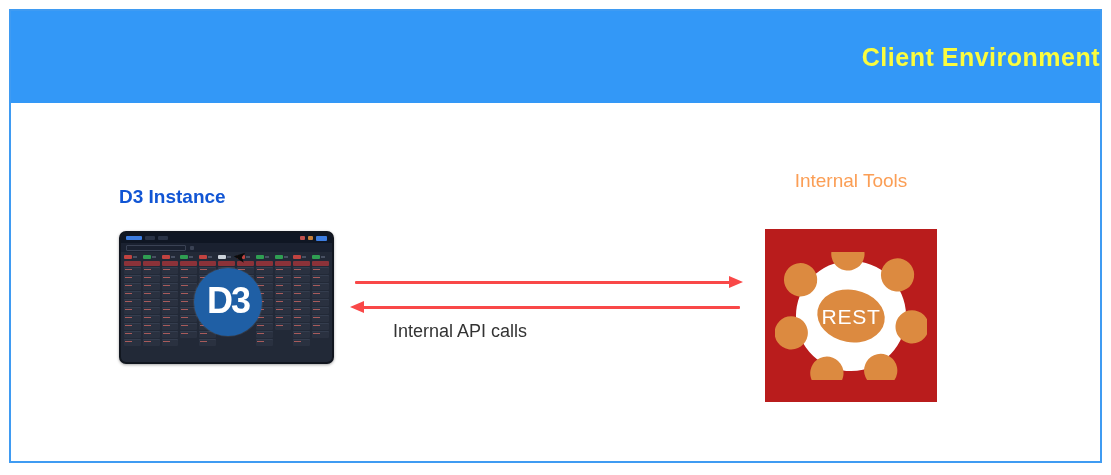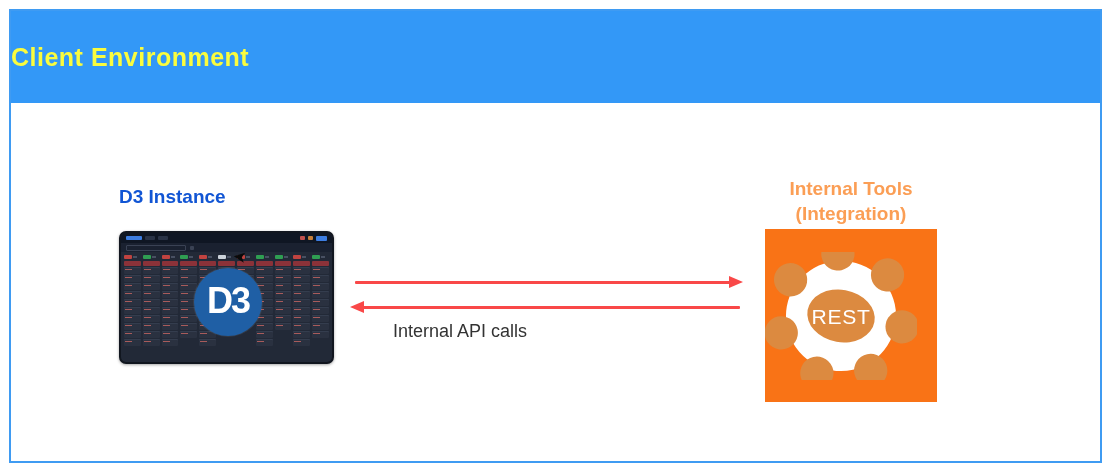--- a/index.html
+++ b/index.html
@@ -7,21 +7,21 @@
     position:relative;width:1111px;height:475px;overflow:hidden;
     font-family:"Liberation Sans",sans-serif;background:#ffffff;
   }
   
   .frame{
     position:absolute;left:9px;top:9px;width:1089px;height:450px;
     border:2px solid #3f9bf2;background:#ffffff;
   }
   .frame-header{
     position:absolute;left:0;top:0;width:100%;height:92px;
-    background:#3398f7;display:flex;align-items:center;justify-content:flex-start;
+    background:#3398f7;display:flex;align-items:center;justify-content:flex-end;
   }
   .frame-title{
     color:#fafc3e;font-size:25px;font-weight:bold;letter-spacing:0.5px;
   }
   
   .d3-label{
     position:absolute;left:119px;top:186px;width:212px;
     color:#1155d4;font-size:19px;font-weight:bold;
   }
   .dashboard{
@@ -86,26 +86,26 @@
   .head-left{
     left:350px;top:301px;
     border-top:6px solid transparent;border-bottom:6px solid transparent;
     border-right:14px solid #f94848;
   }
   .conn-label{
     position:absolute;left:393px;top:321px;font-size:18px;color:#333333;
   }
   
   .tools-label{
-    position:absolute;left:751px;top:176px;width:200px;text-align:center;
-    color:#fb9e55;font-size:19px;font-weight:bold;line-height:25px;
+    position:absolute;left:751px;top:168px;width:200px;text-align:center;
+    color:#fb9e55;font-size:19px;font-weight:normal;line-height:25px;
   }
   .tools-box{
     position:absolute;left:765px;top:229px;width:172px;height:173px;
-    background:#f97316;display:flex;align-items:center;justify-content:flex-start;
+    background:#b91c1c;display:flex;align-items:center;justify-content:center;
   }
   .tools-box svg{width:152px;height:128px;display:block;}
 </style>
 </head>
 <body>
 
 <div class="canvas">
 
   <div class="frame">
     <div class="frame-header">
@@ -300,21 +300,20 @@
   <span class="cursor">➤</span>
 
   <div class="arrow-line line-right"></div>
   <div class="arrow-head head-right"></div>
   <div class="arrow-line line-left"></div>
   <div class="arrow-head head-left"></div>
   <div class="conn-label">Internal API calls</div>
 
   <div class="tools-label">
     <div>Internal Tools</div>
-    <div>(Integration)</div>
   </div>
 
   <div class="tools-box">
     <svg viewBox="0 0 200 200" aria-hidden="true">
       <g transform="rotate(10 100 100)">
         <circle cx="100" cy="100" r="86" fill="#ffffff"></circle>
         <circle cx="197" cy="100" r="26" fill="#dc8a40"></circle>
         <circle cx="160.5" cy="175.8" r="26" fill="#dc8a40"></circle>
         <circle cx="78.4" cy="194.6" r="26" fill="#dc8a40"></circle>
         <circle cx="12.6" cy="142.1" r="26" fill="#dc8a40"></circle>

